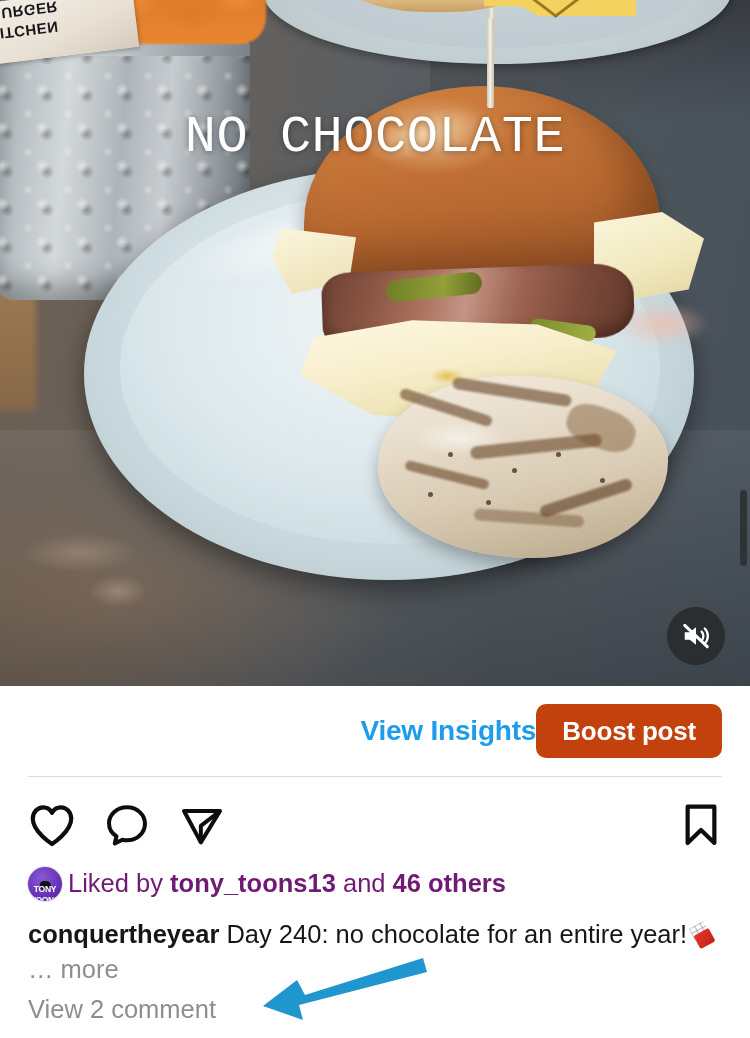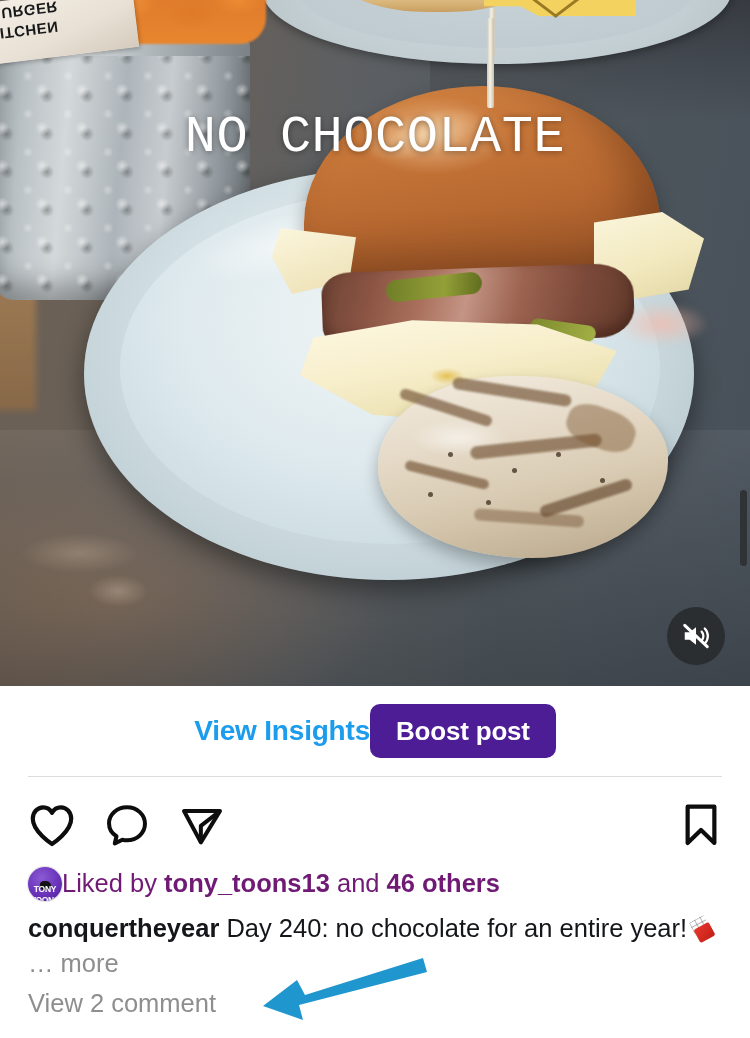--- a/index.html
+++ b/index.html
@@ -276,30 +276,30 @@
     font-weight: 300;
     text-shadow: 0 1px 6px rgba(0,0,0,.40);
     pointer-events: none;
   }
   .ov-l1 { font-size: 46px; line-height: 70px; letter-spacing: .5px; }
   .ov-l2 { font-size: 52px; line-height: 68px; letter-spacing: .5px; font-family: Liberation Mono, monospace; }
 
   
   .insights-row {
     position: absolute; left: 0; top: 686px; width: 750px; height: 90px;
-    display: flex; align-items: center; justify-content: center;
-    padding: 0 40px;
+    display: flex; align-items: center; justify-content: flex-end;
+    padding: 0 28px;
   }
   .view-insights {
     color: #1c9cec; font-size: 28px; font-weight: 700; letter-spacing: -.2px;
     cursor: pointer; background: none; border: none; padding: 0;
     font-family: "Liberation Sans", sans-serif;
   }
   .boost-btn {
-    background: #4c1d95; color: #ffffff; border: none;
+    background: #c2410c; color: #ffffff; border: none;
     font-size: 26px; font-weight: 700; letter-spacing: -.2px;
     padding: 0 26px; height: 54px; border-radius: 10px; cursor: pointer;
     font-family: "Liberation Sans", sans-serif;
   }
   .divider {
     position: absolute; left: 28px; top: 776px; width: 694px; height: 1px;
     background: #dcdcdc;
   }
 
   
@@ -313,42 +313,42 @@
     background: none; border: none; padding: 0; cursor: pointer;
     display: flex; align-items: center; justify-content: center;
   }
 
   
   .caption-block {
     position: absolute; left: 28px; top: 866px; width: 700px;
     font-size: 25.5px; line-height: 35px; color: #14161a;
     font-family: "Liberation Sans", sans-serif;
   }
-  .liked-row { display: flex; align-items: center; gap: 0; }
+  .liked-row { display: flex; align-items: center; gap: 6px; }
   .avatar {
     width: 34px; height: 34px; border-radius: 50%; flex: 0 0 34px;
     background: radial-gradient(circle at 40% 32%, #8a5ad4 0%, #6a33ba 55%, #4d1f92 100%);
     position: relative; overflow: hidden;
     box-shadow: 0 0 0 1px rgba(0,0,0,.12);
   }
   .avatar .av-l1, .avatar .av-l2 {
     position: absolute; left: 0; width: 34px; text-align: center;
     color: #ffffff; font-weight: 700; font-family: "Liberation Sans", sans-serif;
     letter-spacing: -.3px;
   }
   .avatar .av-l1 { top: 5px; font-size: 8.5px; }
   .avatar .av-l2 { top: 16px; font-size: 8.5px; }
   .avatar .av-blob {
     position: absolute; left: 12px; top: 14px; width: 11px; height: 9px;
     background: #111; border-radius: 45% 55% 60% 40%;
   }
   .liked-text { font-size: 25.5px; color: #701a75; }
   .liked-text b { font-weight: 700; }
 
-  .caption-line { margin-top: 10px; }
+  .caption-line { margin-top: 16px; }
   .username { font-weight: 700; color: #14161a; }
   .cap-text { color: #14161a; }
   .choco { display: inline-block; width: 26px; height: 24px; position: relative; vertical-align: -4px; margin: 0 2px; }
   .choco .bar {
     position: absolute; left: 2px; top: 1px; width: 17px; height: 14px;
     background: linear-gradient(150deg, #8a5a34, #6f4526);
     transform: rotate(-28deg); border-radius: 2px;
     background-image: linear-gradient(90deg, rgba(0,0,0,.28) 1px, transparent 1px),
                       linear-gradient(180deg, rgba(0,0,0,.28) 1px, transparent 1px);
     background-size: 6px 5px;

